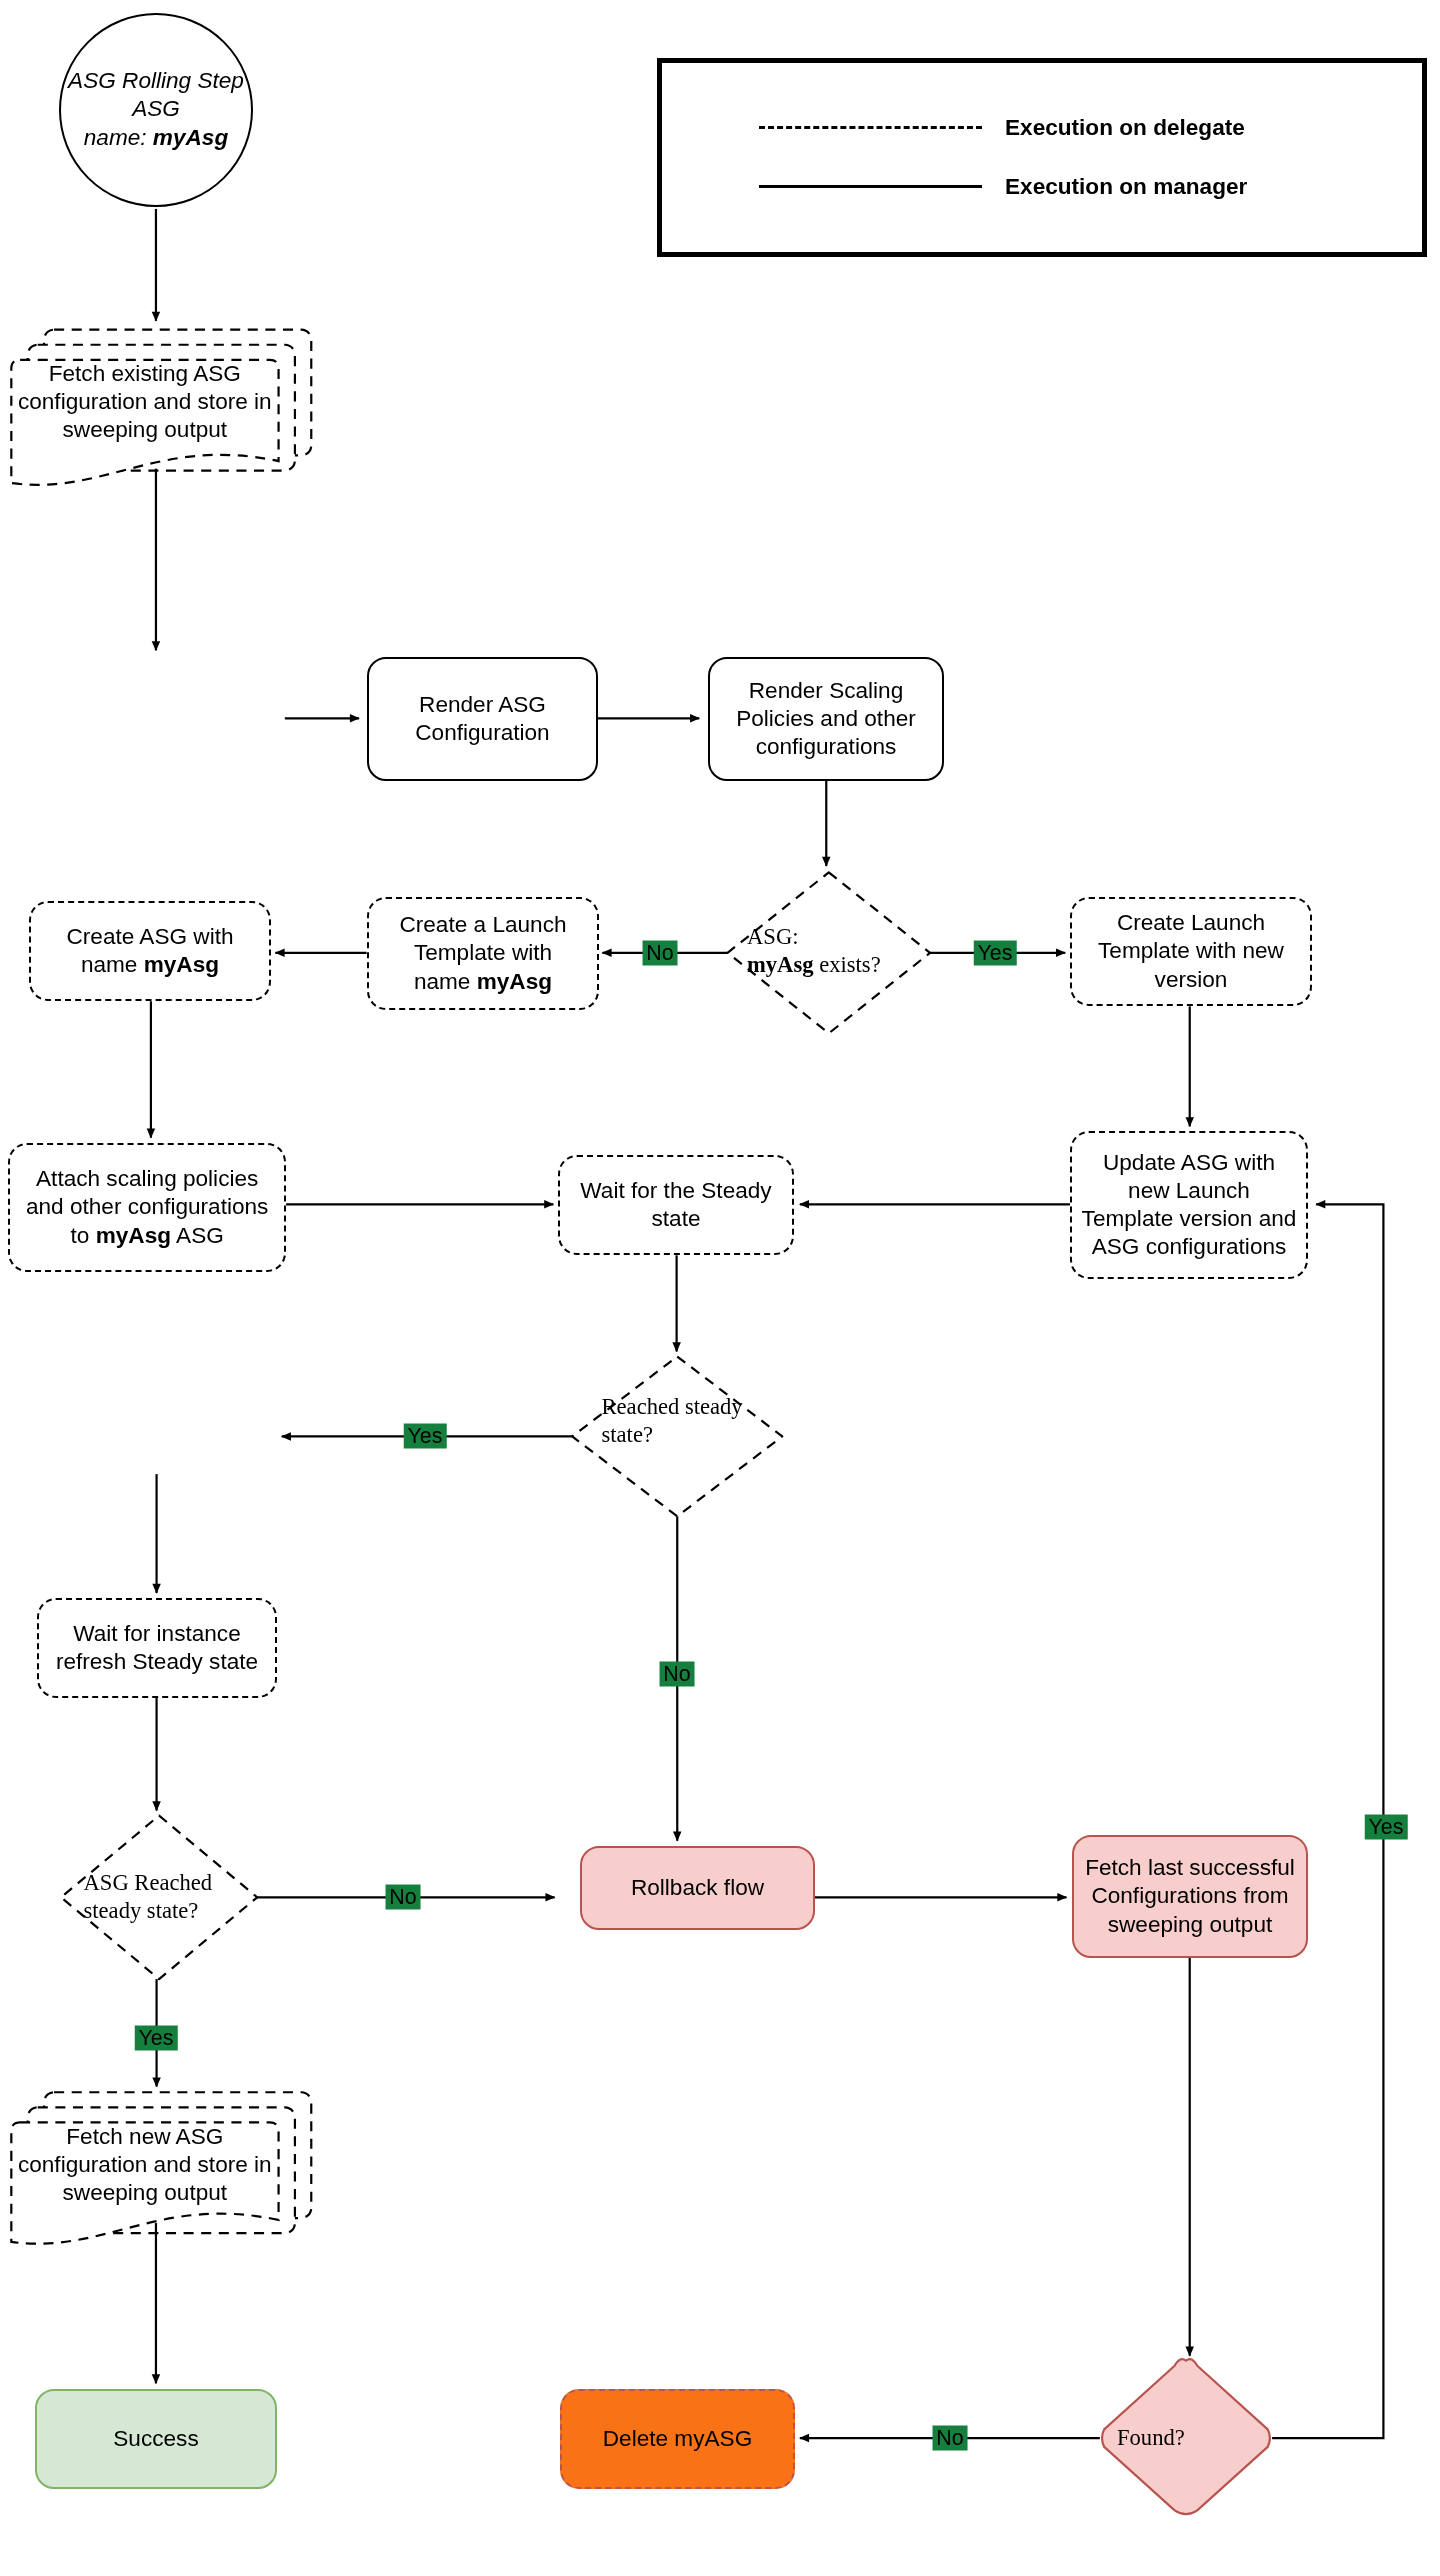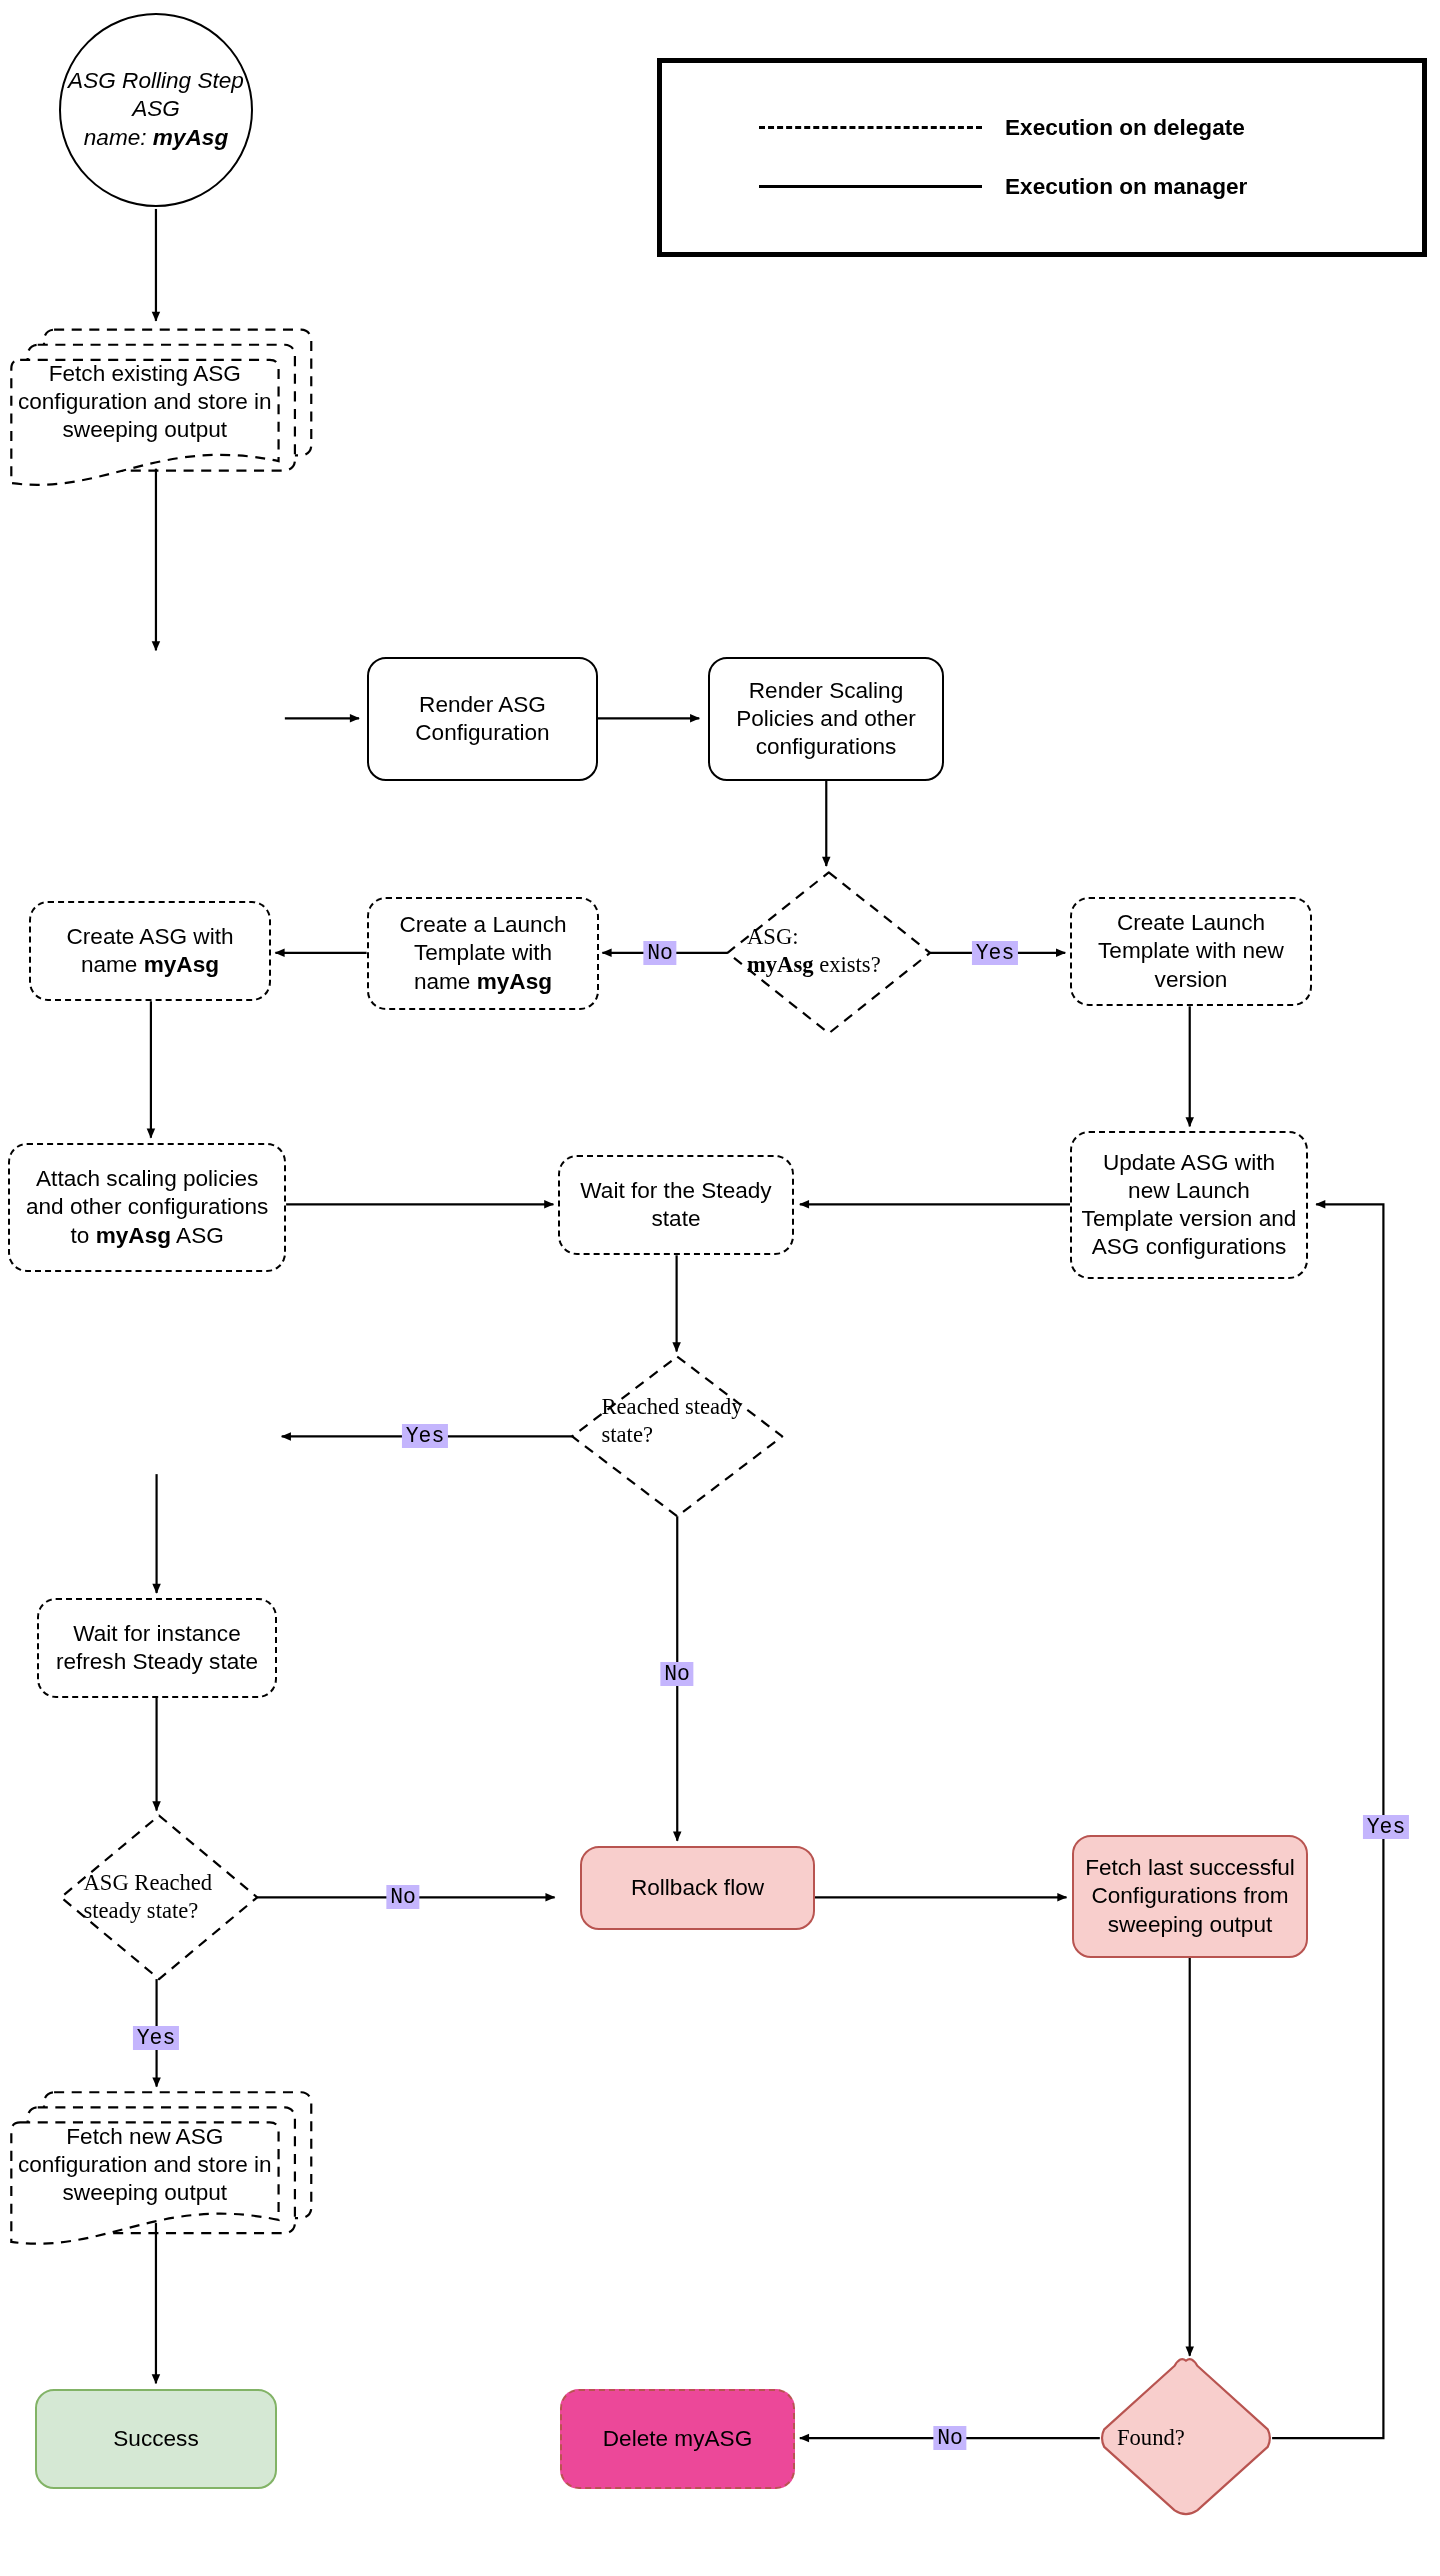--- a/index.html
+++ b/index.html
@@ -11,31 +11,31 @@
   #wires{position:absolute;left:0;top:0;width:1440px;height:2576px;}
   .node{
     position:absolute;display:flex;align-items:center;justify-content:center;
     text-align:center;font-size:22.6px;line-height:1.25;background:#fff;
     box-sizing:border-box;border-radius:19px;
   }
   .solid{border:2.2px solid #000;}
   .dashed{border:2.2px dashed #000;}
   .circle{border:2.2px solid #000;border-radius:50%;font-style:italic;}
   .pink{background:#f8cecc;border:2.2px solid #b85450;}
-  .pinkdash{background:#ec4899;border:2.2px dashed #b85450;}
+  .pinkdash{background:#f97316;border:2.2px dashed #b85450;}
   .green{background:#d5e8d4;border:2.2px solid #82b366;}
   .lbl{margin:0 auto;}
   .b{font-weight:bold;}
   .dlabel{
     position:absolute;transform:translate(-50%,-50%);
     font-size:22.6px;line-height:1.25;white-space:normal;font-family:Liberation Serif, serif;
   }
   .elabel{
     position:absolute;transform:translate(-50%,-50%);font-size:21.4px;
-    background:#c4b5fd;padding:0 3.8px;font-family:Liberation Mono, monospace;
+    background:#15803d;padding:0 3.8px;
   }
   .doclabel{
     position:absolute;display:flex;justify-content:center;
     text-align:center;font-size:22.6px;line-height:1.25;
   }
   .legend{
     position:absolute;left:657px;top:58px;width:770px;height:199px;
     border:5px solid #000;box-sizing:border-box;background:#fff;
   }
   .legend .sample{position:absolute;left:97px;width:223px;height:0;}

